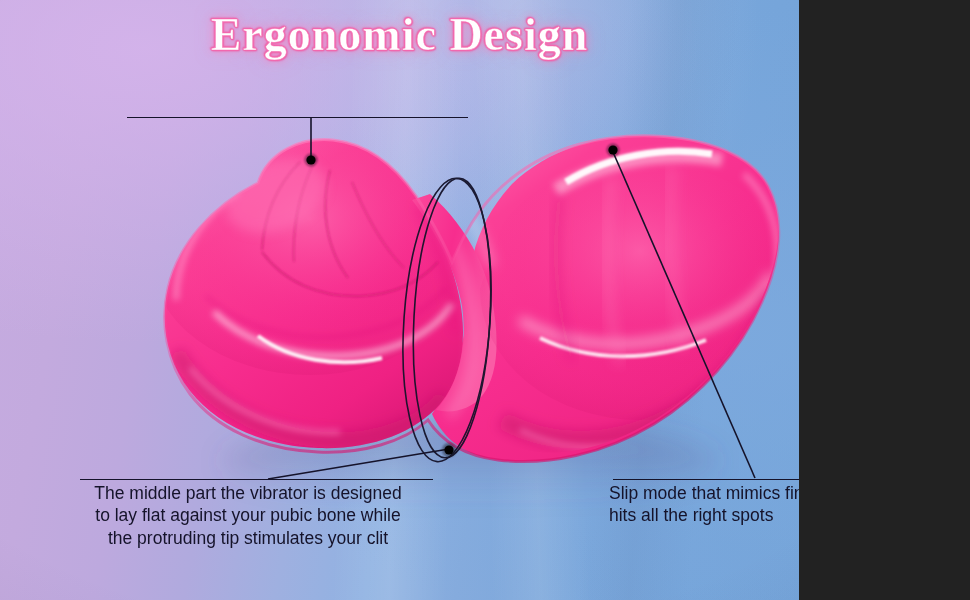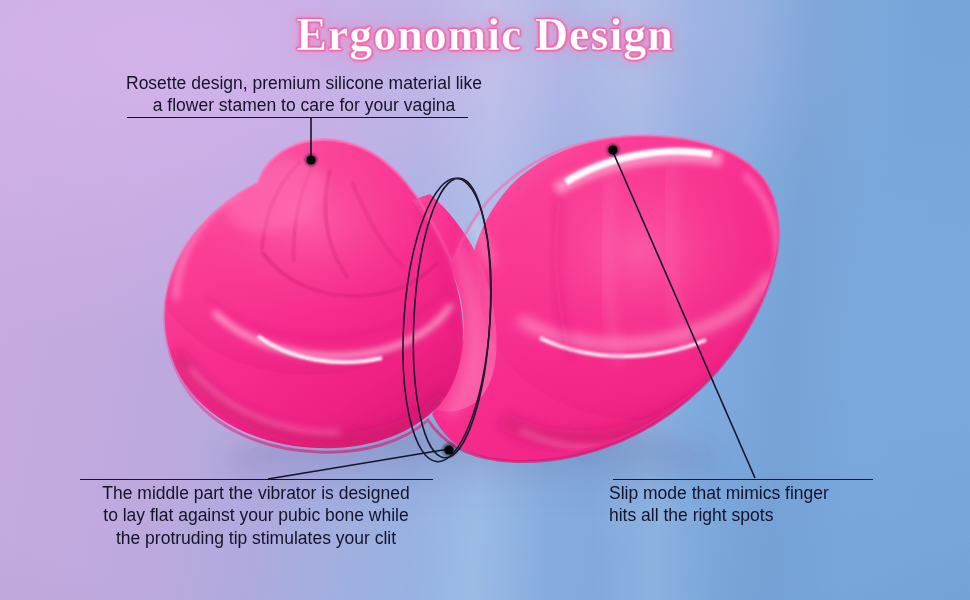--- a/index.html
+++ b/index.html
@@ -3,21 +3,21 @@
 <meta charset="utf-8">
 <title>Ergonomic Design</title>
 <style>
   html, body {
     margin: 0;
     padding: 0;
     background: #222;
   }
   #stage {
     position: relative;
-    width: 970px;
+    width: 799px;
     height: 600px;
     overflow: hidden;
     font-family: "Liberation Sans", sans-serif;
   }
 
   
   .bg-base {
     position: absolute;
     inset: 0;
     background: linear-gradient(100deg,
@@ -95,21 +95,21 @@
     line-height: 1.28;
     white-space: pre-line;
   }
   .callout-top-left {
     left: 94px;
     top: 72px;
     width: 420px;
     text-align: center;
   }
   .callout-bottom-left {
-    left: 76px;
+    left: 68px;
     top: 482px;
     width: 360px;
     text-align: center;
   }
   .callout-bottom-right {
     left: 609px;
     top: 482px;
     width: 267px;
     text-align: left;
   }
@@ -305,22 +305,20 @@
     <circle cx="449" cy="450" r="7" fill="#0b0b14" opacity="0.45" filter="url(#blurXs)"></circle>
     <circle cx="449" cy="450" r="4.6" fill="#000000"></circle>
   </svg>
 
   <div class="title">Ergonomic Design</div>
 
   <div class="rule" id="rule-top-left"></div>
   <div class="rule" id="rule-bot-left"></div>
   <div class="rule" id="rule-bot-right"></div>
 
-  <div class="callout callout-top-left">Rosette design, premium silicone material like
-a flower stamen to care for your vagina</div>
 
   <div class="callout callout-bottom-left">The middle part the vibrator is designed
 to lay flat against your pubic bone while
 the protruding tip stimulates your clit</div>
 
   <div class="callout callout-bottom-right">Slip mode that mimics finger
 hits all the right spots</div>
 
 </div>
 

